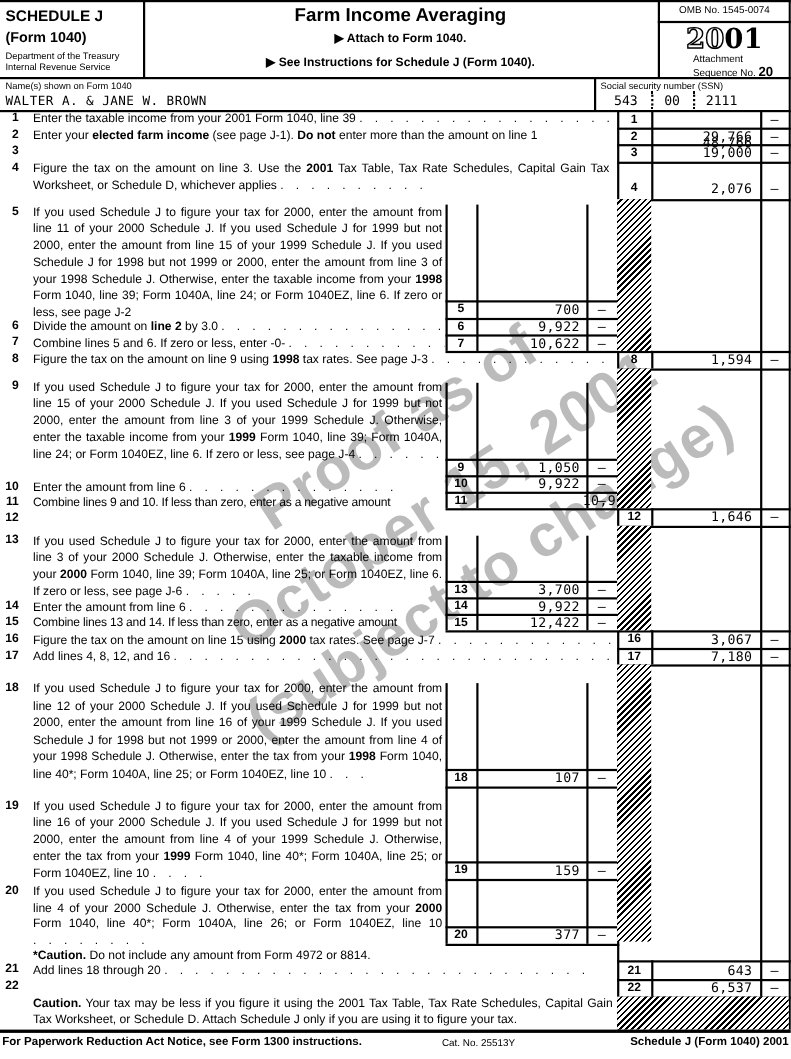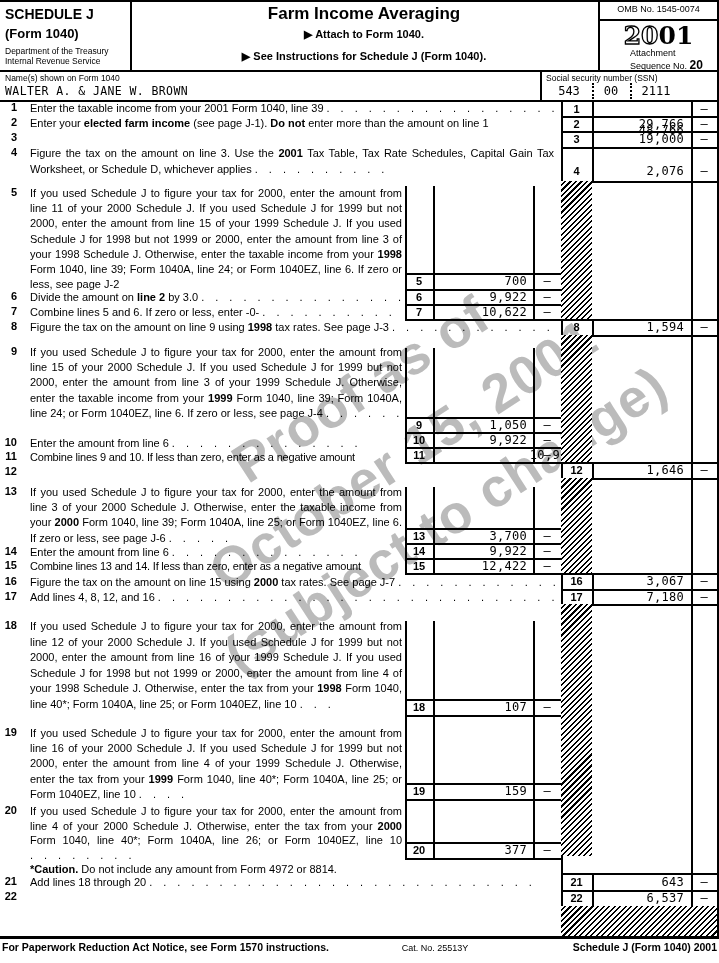--- a/index.html
+++ b/index.html
@@ -120,20 +120,21 @@
   <div class="abs n" style="top:804px;">20</div>
   <div class="abs blk" style="left:30px;top:804px;width:372px;line-height:14.6px;"><span>If you used Schedule J to figure your tax for 2000, enter the amount from line 4 of your 2000 Schedule J. Otherwise, enter the tax from your </span><span class="b">2000</span><span> Form 1040, line 40*; Form 1040A, line 26; or Form 1040EZ, line 10</span><span> . . . . . . . .</span></div>
 
   <div class="abs t" style="left:30px;top:862px;width:527px;"><span class="b">*Caution.</span><span> Do not include any amount from Form 4972 or 8814.</span></div>
 
   <div class="abs n" style="top:875px;">21</div>
   <div class="abs t" style="left:30px;top:875px;width:527px;"><span>Add lines 18 through 20</span><span> . . . . . . . . . . . . . . . . . . . . . . . . . . . .</span></div>
 
   <div class="abs n" style="top:890px;">22</div>
 
+  <div class="abs blk" style="left:30px;top:905px;width:527px;line-height:15px;"><span class="b">Caution.</span><span> Your tax may be less if you figure it using the 2001 Tax Table, Tax Rate Schedules, Capital Gain Tax Worksheet, or Schedule D. Attach Schedule J only if you are using it to figure your tax.</span></div>
 
   <div class="abs vl" style="left:405px;top:186px;height:133px;"></div>
   <div class="abs vl" style="left:433px;top:186px;height:133px;"></div>
   <div class="abs vl" style="left:533px;top:186px;height:133px;"></div>
   <div class="abs vl" style="left:405px;top:348px;height:114px;"></div>
   <div class="abs vl" style="left:433px;top:348px;height:114px;"></div>
   <div class="abs vl" style="left:533px;top:348px;height:114px;"></div>
   <div class="abs vl" style="left:405px;top:487px;height:86px;"></div>
   <div class="abs vl" style="left:433px;top:487px;height:86px;"></div>
   <div class="abs vl" style="left:533px;top:487px;height:86px;"></div>
@@ -273,17 +274,17 @@
 
   <div class="abs bx-n" style="left:561px;top:875px;width:31px;">21</div>
   <div class="abs val" style="left:596px;top:875px;width:88px;">643</div>
   <div class="abs cts" style="left:691px;top:875px;width:26px;">–</div>
 
   <div class="abs bx-n" style="left:561px;top:891px;width:31px;">22</div>
   <div class="abs val" style="left:596px;top:891px;width:88px;">6,537</div>
   <div class="abs cts" style="left:691px;top:891px;width:26px;">–</div>
 
   <div class="abs" style="left:0;top:936px;width:719px;height:2.5px;background:#000;"></div>
-  <div class="abs" style="left:2px;top:941px;font-size:10.5px;font-weight:bold;">For Paperwork Reduction Act Notice, see Form 1570 instructions.</div>
+  <div class="abs" style="left:2px;top:941px;font-size:10.5px;font-weight:bold;">For Paperwork Reduction Act Notice, see Form 1300 instructions.</div>
   <div class="abs" style="left:380px;top:943px;width:110px;text-align:center;font-size:9px;">Cat. No. 25513Y</div>
   <div class="abs" style="right:2px;top:941px;font-size:10.5px;font-weight:bold;text-align:right;">Schedule J (Form 1040) 2001</div>
 
 </div>
 
 </body></html>

